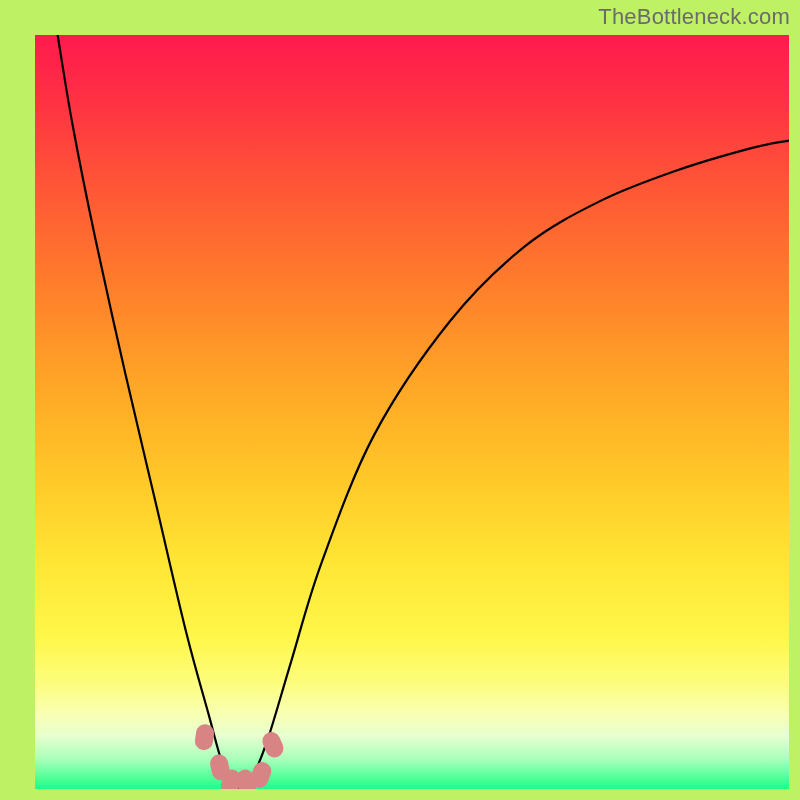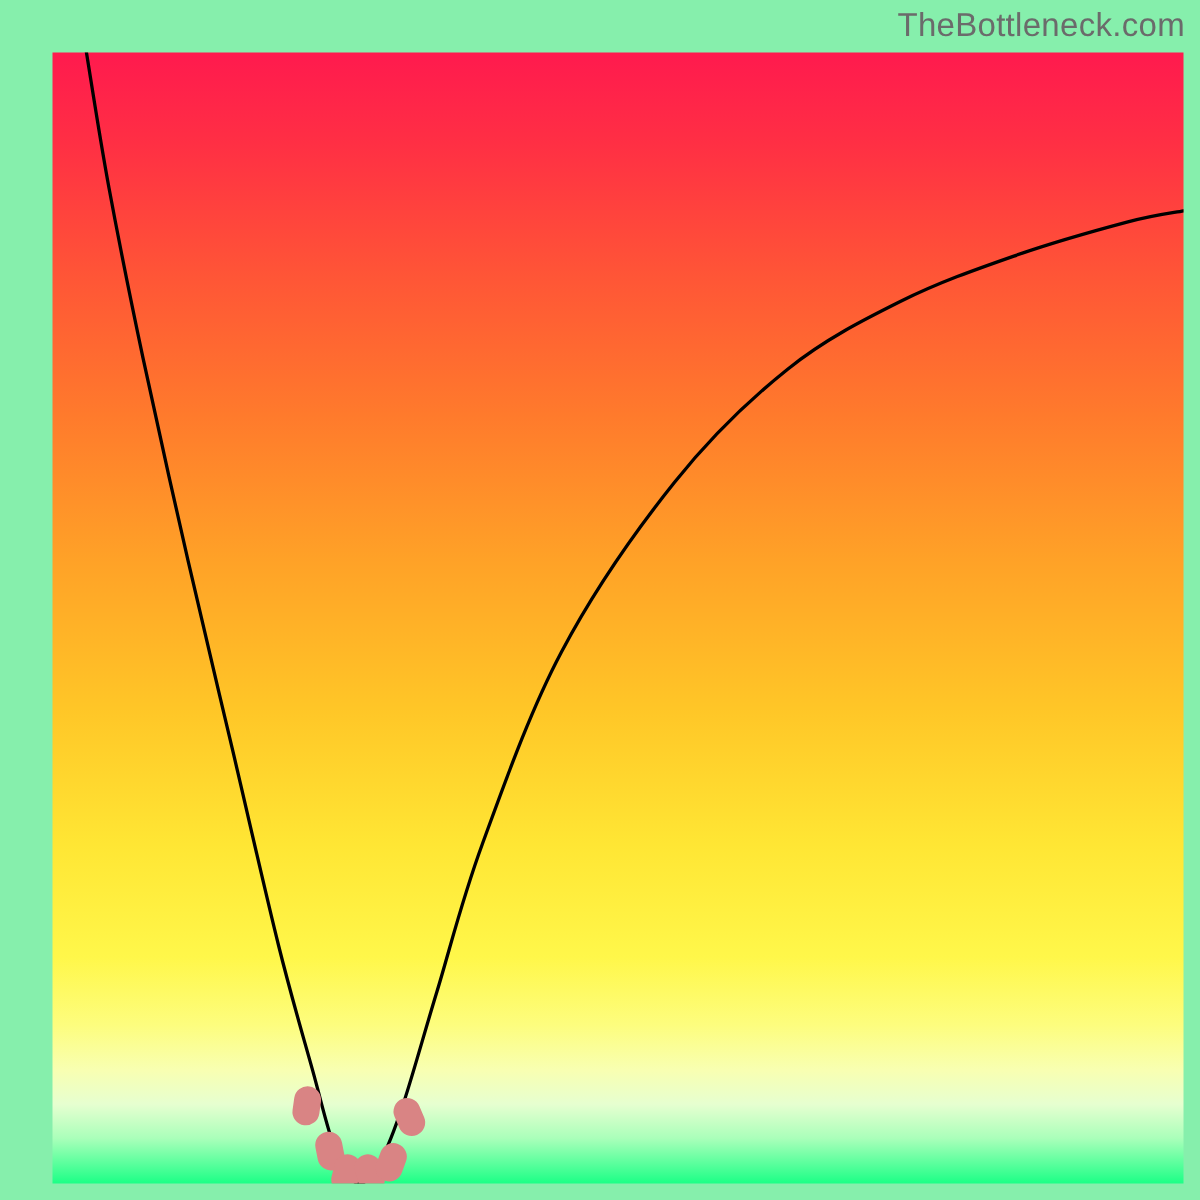--- a/index.html
+++ b/index.html
@@ -8,21 +8,21 @@
     width: 800px;
     height: 800px;
     background: #000;
     overflow: hidden;
     font-family: Arial, Helvetica, sans-serif;
   }
   .frame {
     position: absolute;
     left: 0; top: 0;
     width: 800px; height: 800px;
-    background: #86efac;
+    background: #bef264;
   }
   .plot {
     position: absolute;
     left: 35px;
     top: 35px;
     width: 754px;
     height: 754px;
     background: linear-gradient(to bottom,
       #ff1a4e 0%,
       #ff2f44 8%,

